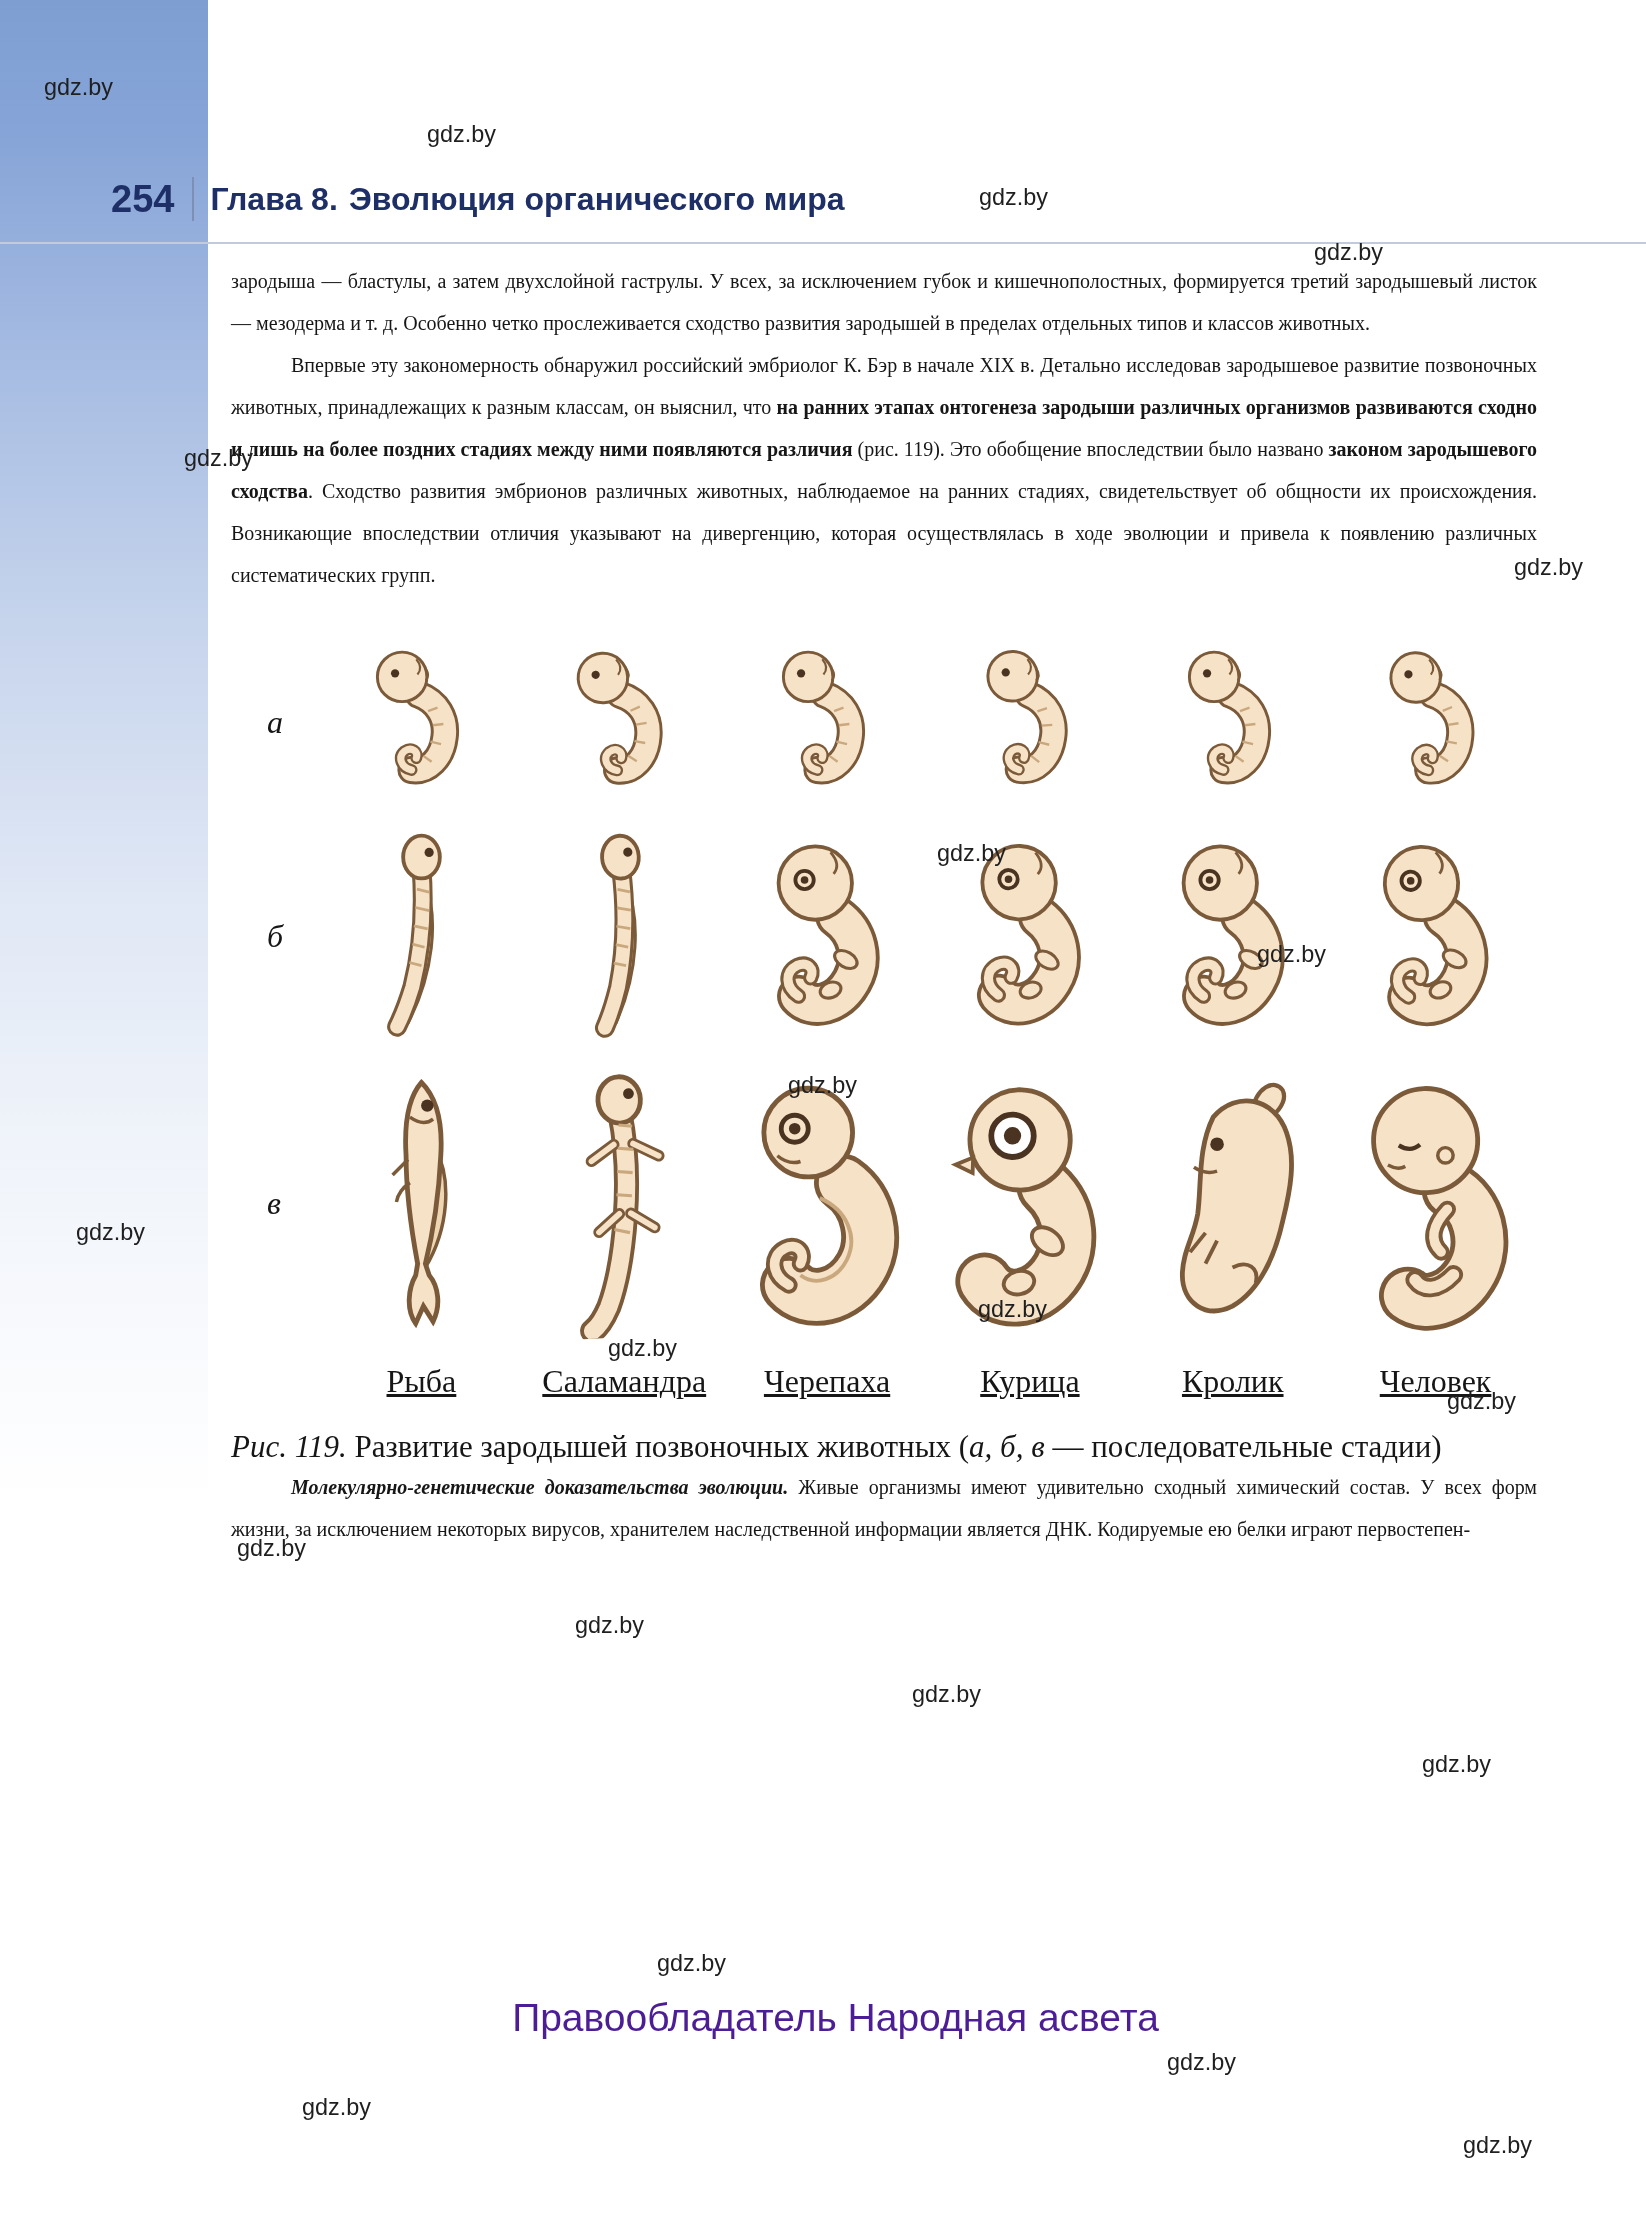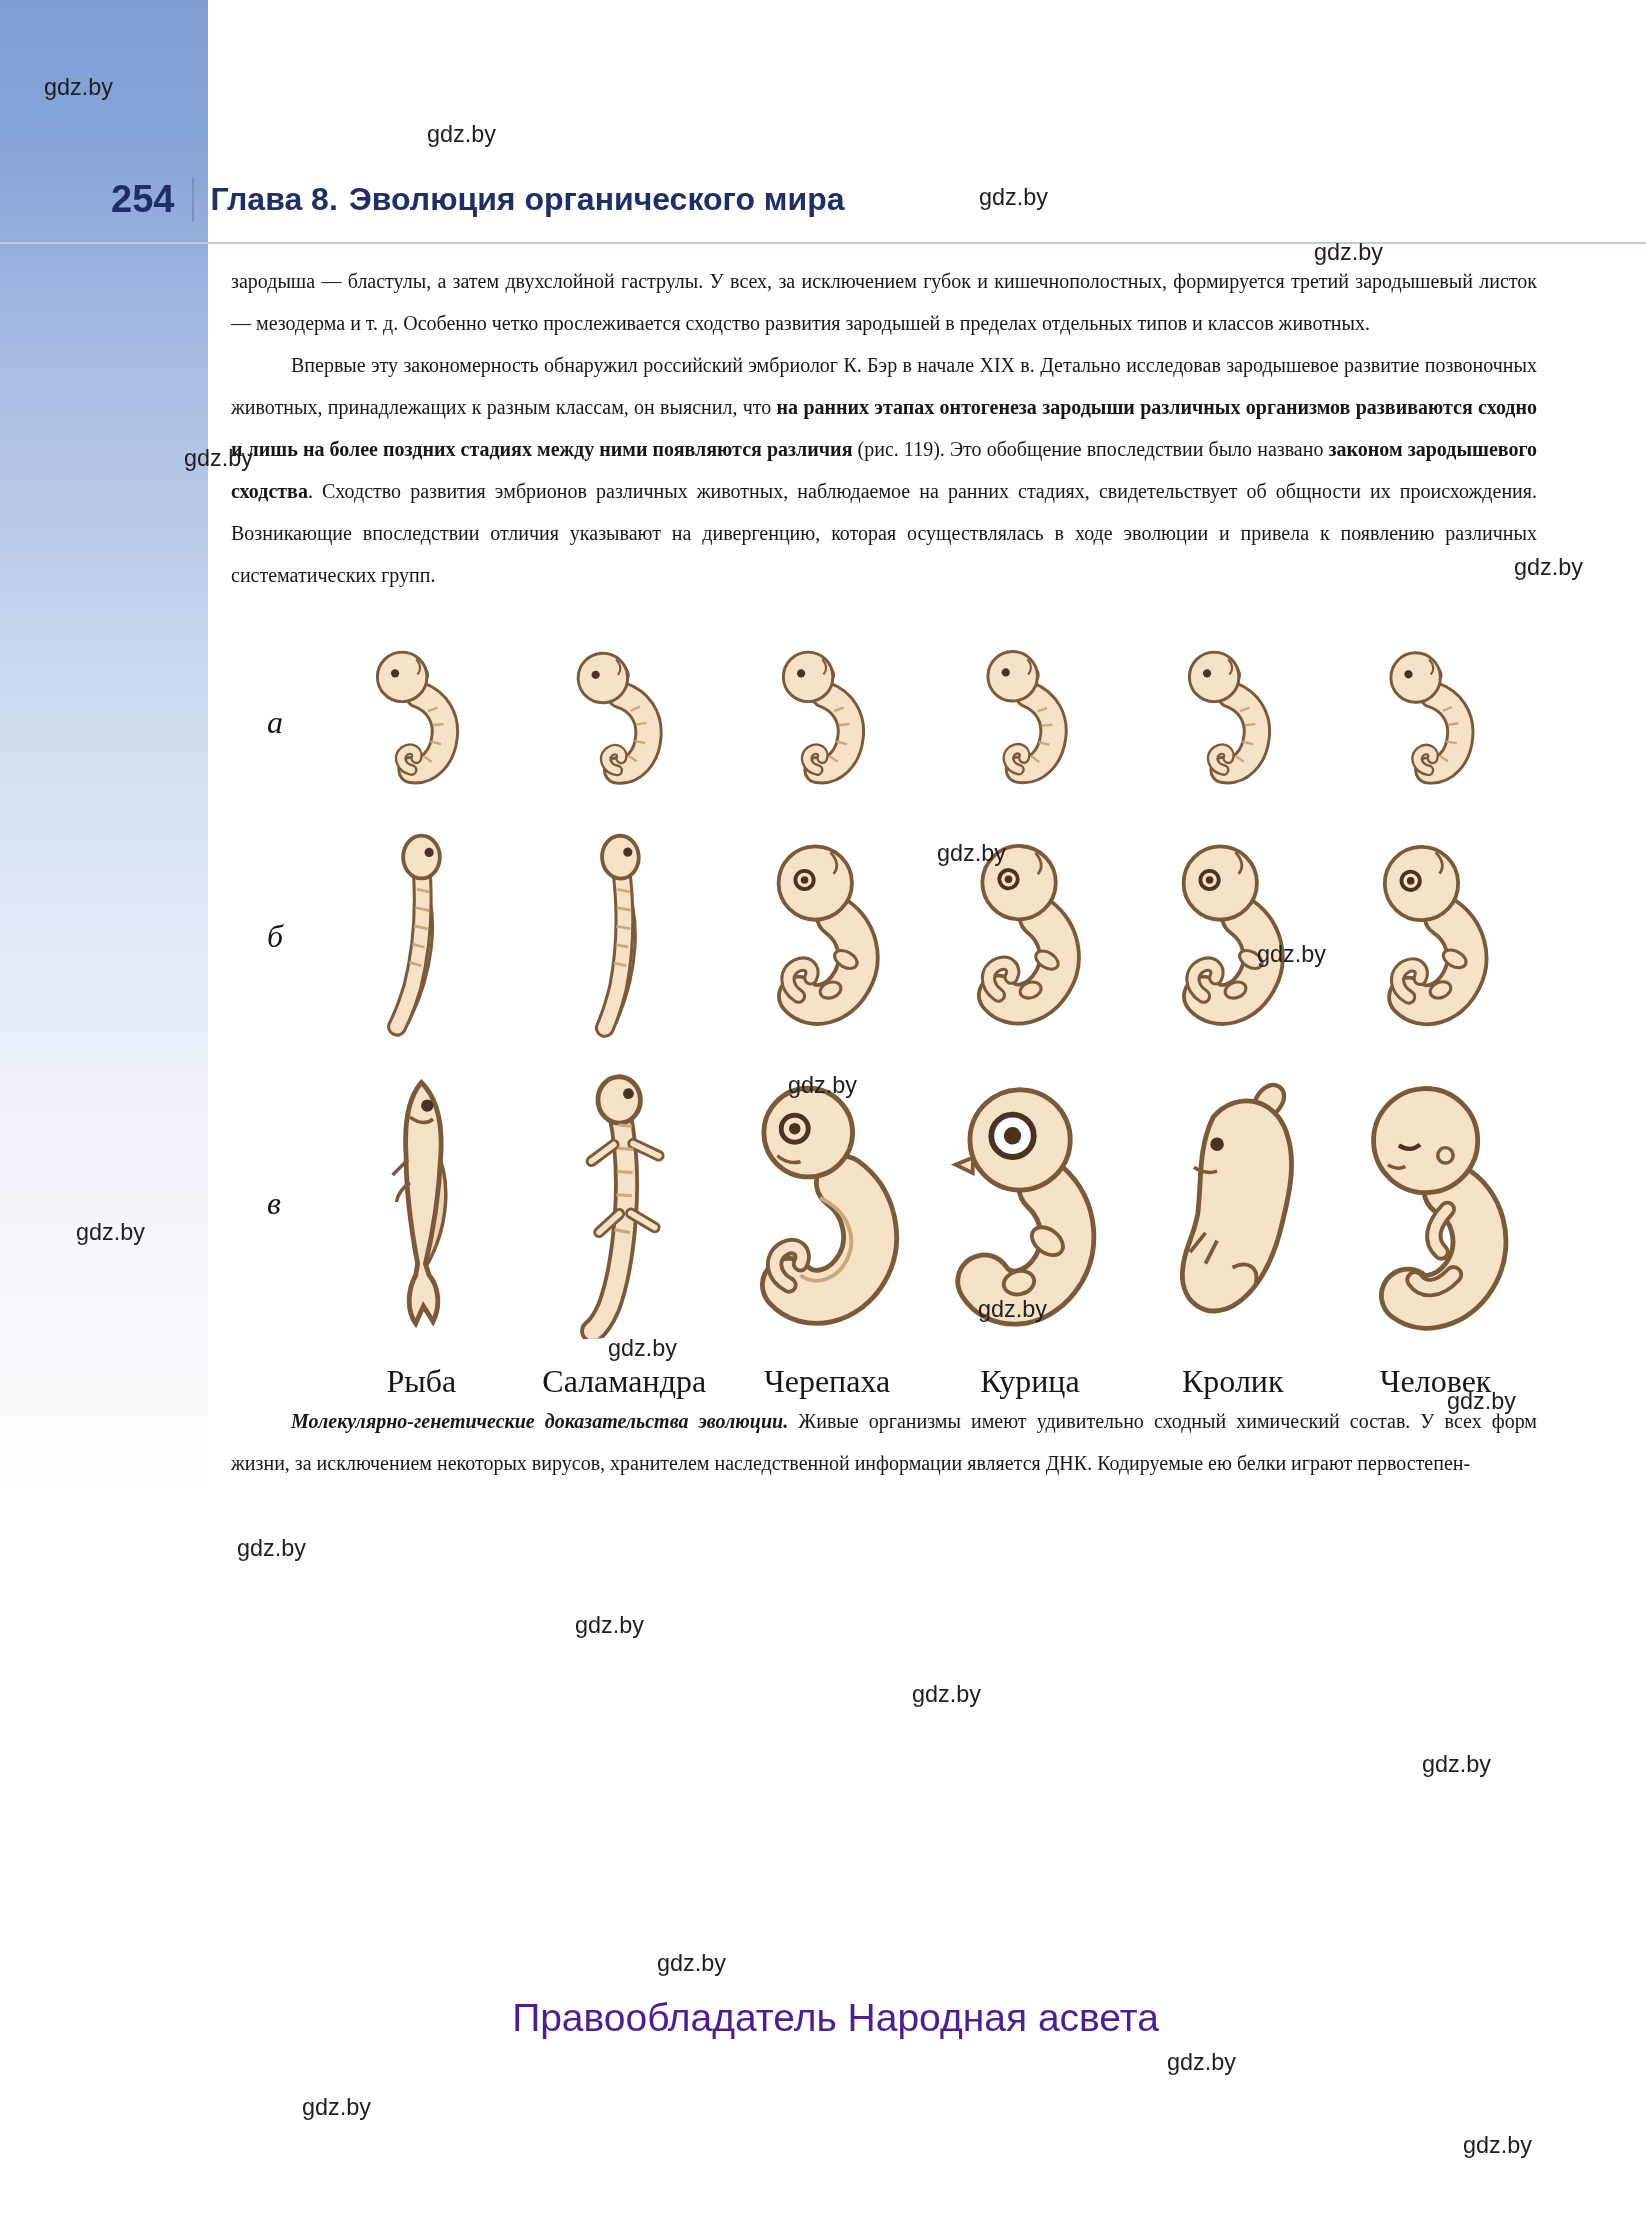--- a/index.html
+++ b/index.html
@@ -34,21 +34,21 @@
   .row-0{padding:9.7px 0;}
   .row-1{padding:11.3px 0;}
   .row-2{padding:9.7px 0;}
   .row-0 .emb{height:165px;width:118px;}
   .row-1 .emb{height:214px;width:153px;}
   .row-2 .emb{height:270px;width:193px;}
   .fig-cell:nth-child(3) .emb{transform:rotate(-3deg);}
   .fig-cell:nth-child(5) .emb{transform:rotate(2deg);}
   .fig-cell:nth-child(7) .emb{transform:rotate(-2deg);}
   .fig-collabels{display:grid;grid-template-columns:89px repeat(6,1fr);margin-top:13px;}
-  .fig-collabels div{text-align:center;font-size:32px;}
+  .fig-collabels div{text-align:center;font-size:32px;text-decoration:underline;}
   .caption{margin-top:27px;font-size:31px;line-height:39px;}
   
   .copyright{position:absolute;top:1996px;left:0;right:0;text-align:center;z-index:5;
     font-family:"Liberation Sans",sans-serif;font-size:39px;color:#4c1d95;padding-left:24px;}
   .footer-links{position:absolute;top:2166px;left:0;right:0;text-align:center;z-index:5;
     font-family:"Liberation Sans",sans-serif;font-size:26.6px;color:#2f5bd6;}
   .footer-links a{color:#2f5bd6;text-decoration:none;}
   .footer-links .sep{color:#2f5bd6;margin:0 8px;}
   
   .wm{position:absolute;font-family:"Liberation Sans",sans-serif;font-size:23.4px;color:#1f1f1f;z-index:20;white-space:nowrap;}
@@ -231,20 +231,21 @@
       </div>
     <div class="fig-collabels" id="collabels">
         <div></div>
         <div>Рыба</div>
         <div>Саламандра</div>
         <div>Черепаха</div>
         <div>Курица</div>
         <div>Кролик</div>
         <div>Человек</div>
       </div>
+    <div class="caption"><span class="i">Рис. 119.</span><span> Развитие зародышей позвоночных животных (</span><span class="i">а, б, в</span><span> — последовательные стадии)</span></div>
 
     <p class="para indent"><span class="bi">Молекулярно-генетические доказательства эволюции.</span><span> Живые организмы имеют удивительно сходный химический состав. У всех форм жизни, за исключением некоторых вирусов, хранителем наследственной информации является ДНК. Кодируемые ею белки играют первостепен-</span></p>
   </div>
 
   <div class="copyright">Правообладатель Народная асвета</div>
 
   <div id="watermarks">
       <span class="wm" style="left: 44px; top: 74px;">gdz.by</span>
       <span class="wm" style="left: 427px; top: 121px;">gdz.by</span>
       <span class="wm" style="left: 979px; top: 184px;">gdz.by</span>

